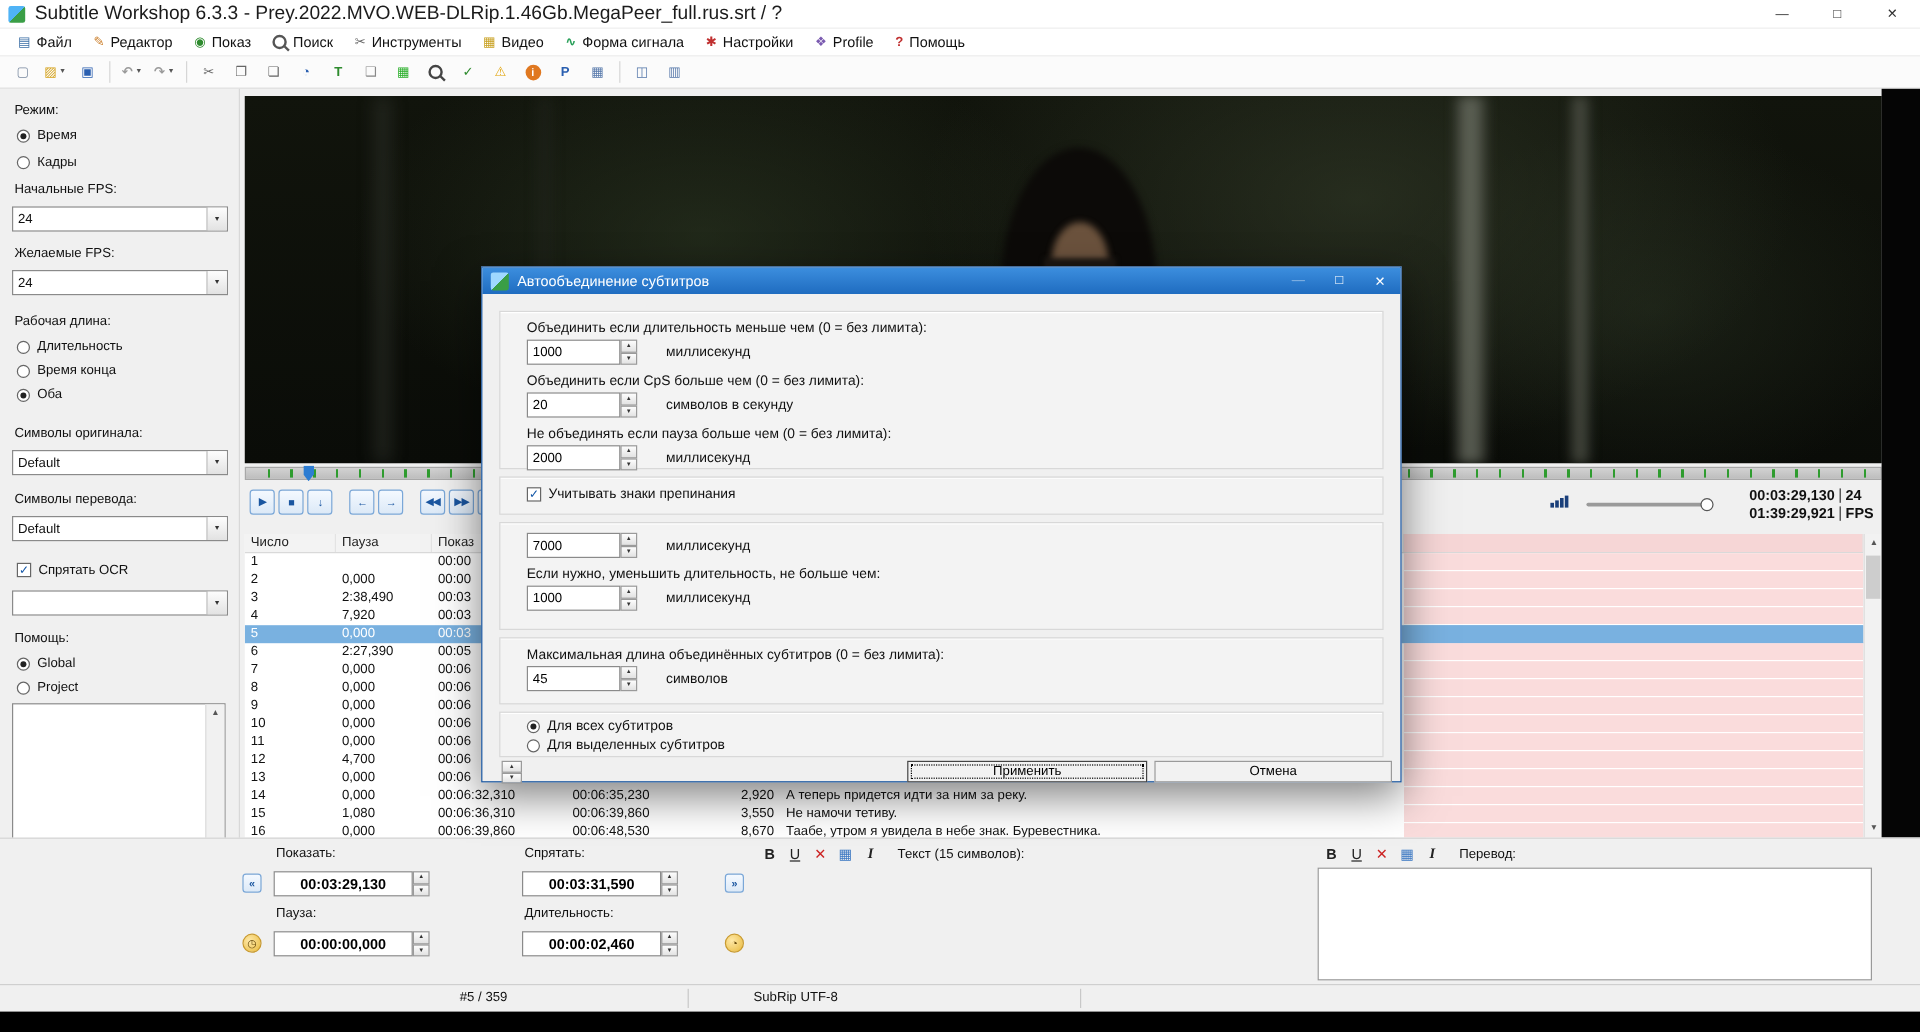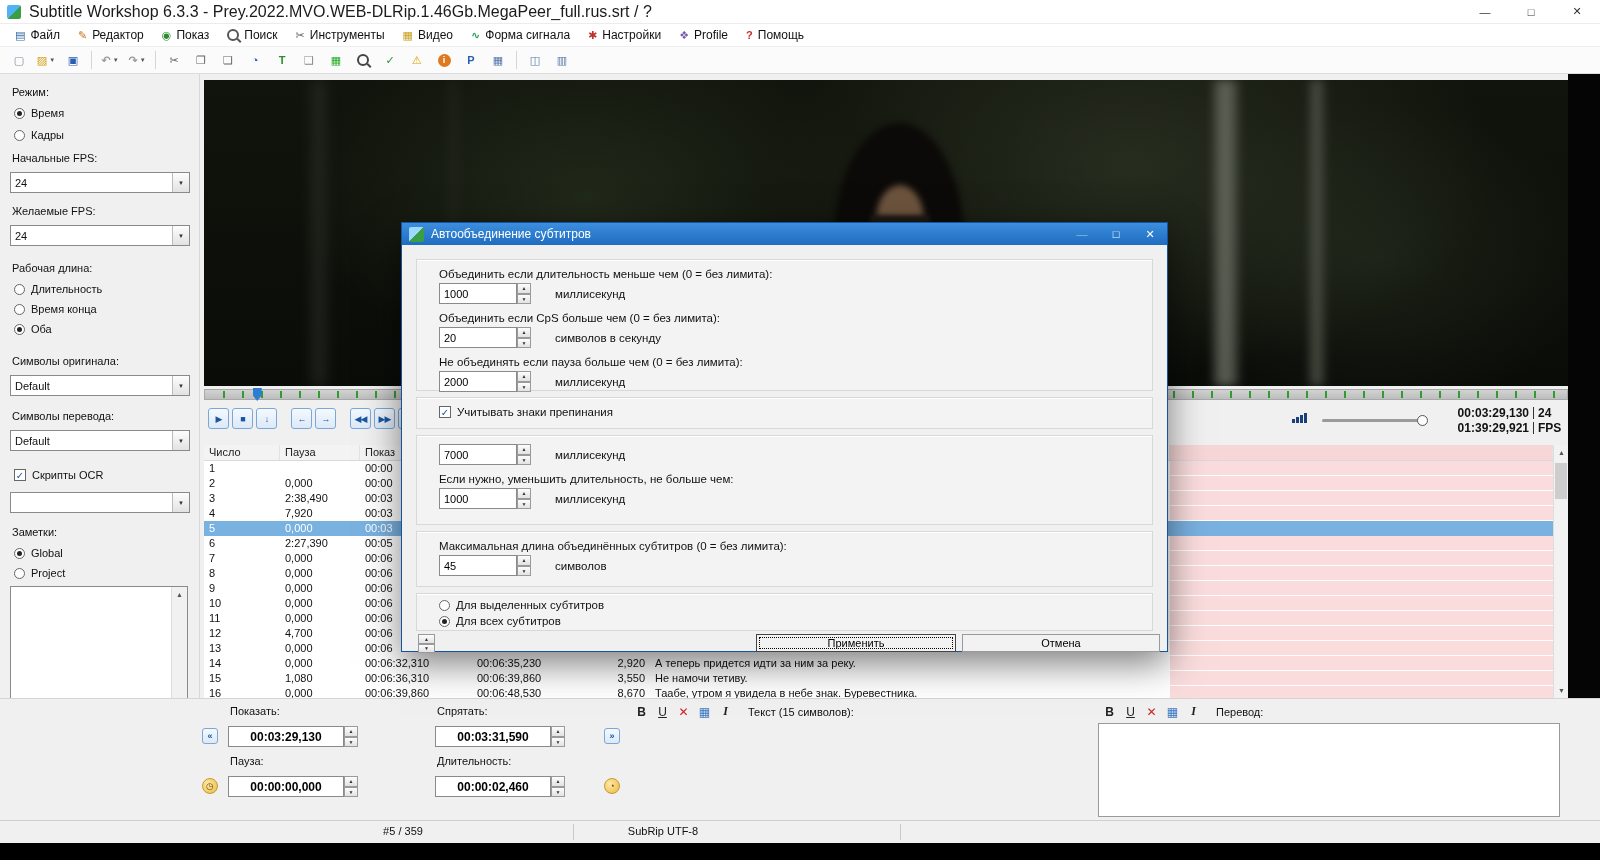--- a/index.html
+++ b/index.html
@@ -355,28 +355,28 @@
       </div>
 
     <div class="slbl" style="top:336px">Символы перевода:</div>
     <div class="dd" style="left:10px;top:356px;width:180px">
       <span class="dd-val">Default</span>
       <span class="dd-btn">▼</span>
       </div>
 
     <div class="rrow" style="top:394px">
       <span class="check">✓</span>
-      <span>Скрипты OCR</span>
+      <span>Спрятать OCR</span>
       </div>
     <div class="dd" style="left:10px;top:418px;width:180px">
       <span class="dd-val"></span>
       <span class="dd-btn">▼</span>
       </div>
 
-    <div class="slbl" style="top:452px">Заметки:</div>
+    <div class="slbl" style="top:452px">Помощь:</div>
     <div class="rrow" style="top:472px">
       <span class="radio on"></span>
       <span>Global</span>
       </div>
     <div class="rrow" style="top:492px">
       <span class="radio"></span>
       <span>Project</span>
       </div>
 
     <div class="notesbox" style="left:10px;top:512px;width:178px;height:224px">
@@ -760,26 +760,26 @@
          <span class="spin">
               <i>▲</i>
               <i>▼</i>
             </span>
          <span class="funit">символов</span>
        </div>
         </div>
       </div>
     <div class="dgroup" style="top:370px;height:38px;padding-top:3px">
       <div class="drad">
+        <span class="radio on"></span>
+        <span>Для всех субтитров</span>
+        </div>
+      <div class="drad">
         <span class="radio"></span>
         <span>Для выделенных субтитров</span>
-        </div>
-      <div class="drad">
-        <span class="radio on"></span>
-        <span>Для всех субтитров</span>
         </div>
     </div>
     <div id="dialog-bottom">
       <span class="dspin">
           <i>▲</i>
           <i>▼</i>
         </span>
       <button class="dbtn" id="apply-button">Применить</button>
       <button class="dbtn" id="cancel-button">Отмена</button>
     </div>

